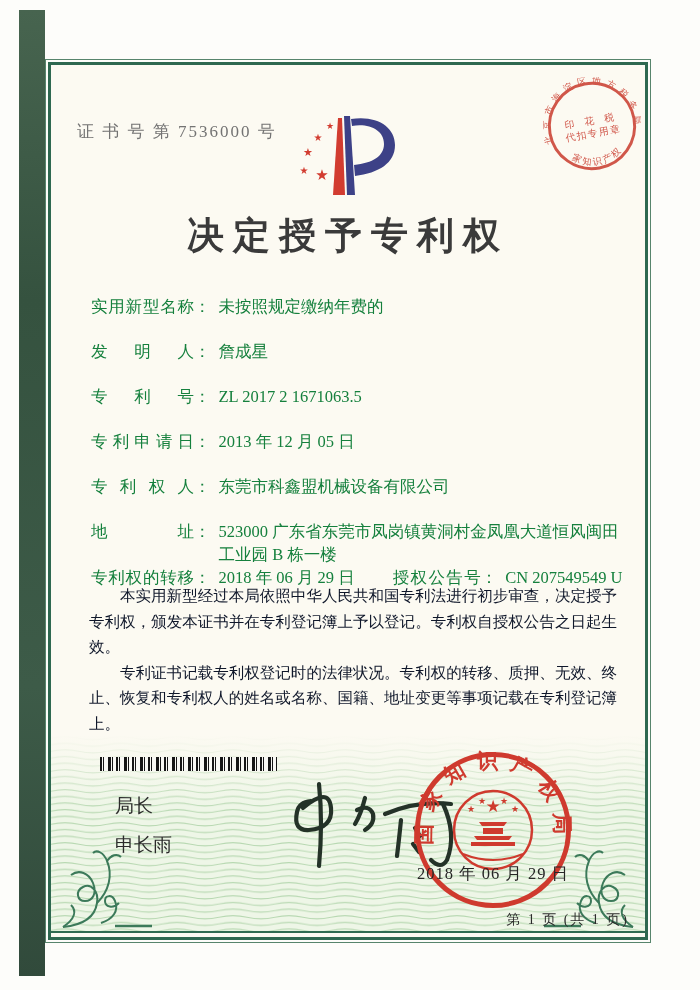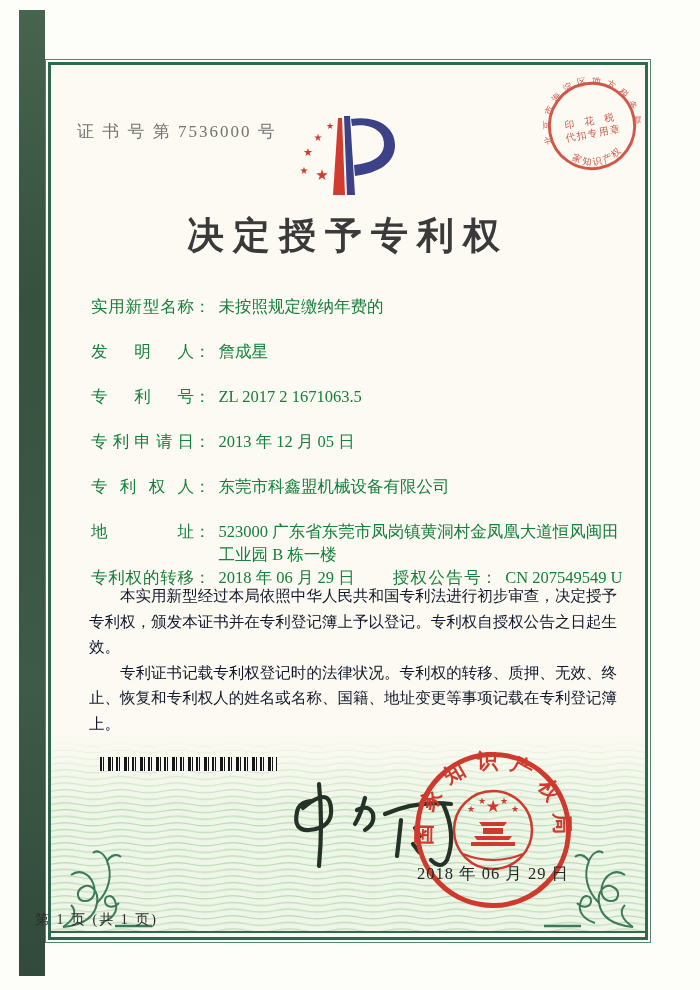--- a/index.html
+++ b/index.html
@@ -59,21 +59,21 @@
   }
   .signatory{position:absolute;left:64px;top:728px;font-size:19px;color:#2b2b2b;}
   .signatory .sig-title{margin-bottom:13px;}
   .signature{position:absolute;left:222px;top:703px;width:190px;height:110px;}
   .seal{position:absolute;left:360px;top:683px;width:164px;height:164px;}
   .tax-stamp{position:absolute;left:492px;top:12px;width:98px;height:98px;opacity:.92;}
   .flourish{position:absolute;bottom:6px;width:95px;height:100px;}
   .fl-left{left:6px;}
   .fl-right{right:6px;transform:scaleX(-1);}
   .page-footer{
-    position:absolute;left:0;right:0;top:846px;text-align:left;
+    position:absolute;left:0;right:0;top:846px;text-align:right;
     font-size:14px;color:#2b2b2b;letter-spacing:2px;transform:translateX(-16px);
   }
   text{font-family:"Liberation Serif","DejaVu Serif",serif;}
 </style>
 </head>
 <body>
 
 <div class="spine"></div>
 
 <div class="frame">
@@ -189,20 +189,24 @@
     </div>
   </div>
 
   <div class="body-text">
     <p>本实用新型经过本局依照中华人民共和国专利法进行初步审查，决定授予专利权，颁发本证书并在专利登记簿上予以登记。专利权自授权公告之日起生效。</p>
     <p>专利证书记载专利权登记时的法律状况。专利权的转移、质押、无效、终止、恢复和专利权人的姓名或名称、国籍、地址变更等事项记载在专利登记簿上。</p>
   </div>
 
   <div class="barcode"></div>
 
+  <div class="signatory">
+    <div class="sig-title">局长</div>
+    <div class="sig-name">申长雨</div>
+  </div>
 
   <svg class="signature" viewBox="0 0 190 110">
     <g fill="none" stroke="#243228" stroke-width="4.2" stroke-linecap="round">
       <path d="M30,40 Q56,18 58,40 Q60,60 36,62 Q20,63 24,44 Q26,34 38,33"></path>
       <path d="M46,16 Q50,55 46,98"></path>
       <path d="M92,30 Q88,46 82,56"></path>
       <path d="M84,42 Q96,36 100,46 Q102,56 92,62"></path>
       <path d="M112,46 Q145,32 178,36"></path>
       <path d="M170,36 Q184,66 174,92 Q168,102 158,92"></path>
       <path d="M128,52 Q126,72 124,88"></path>

